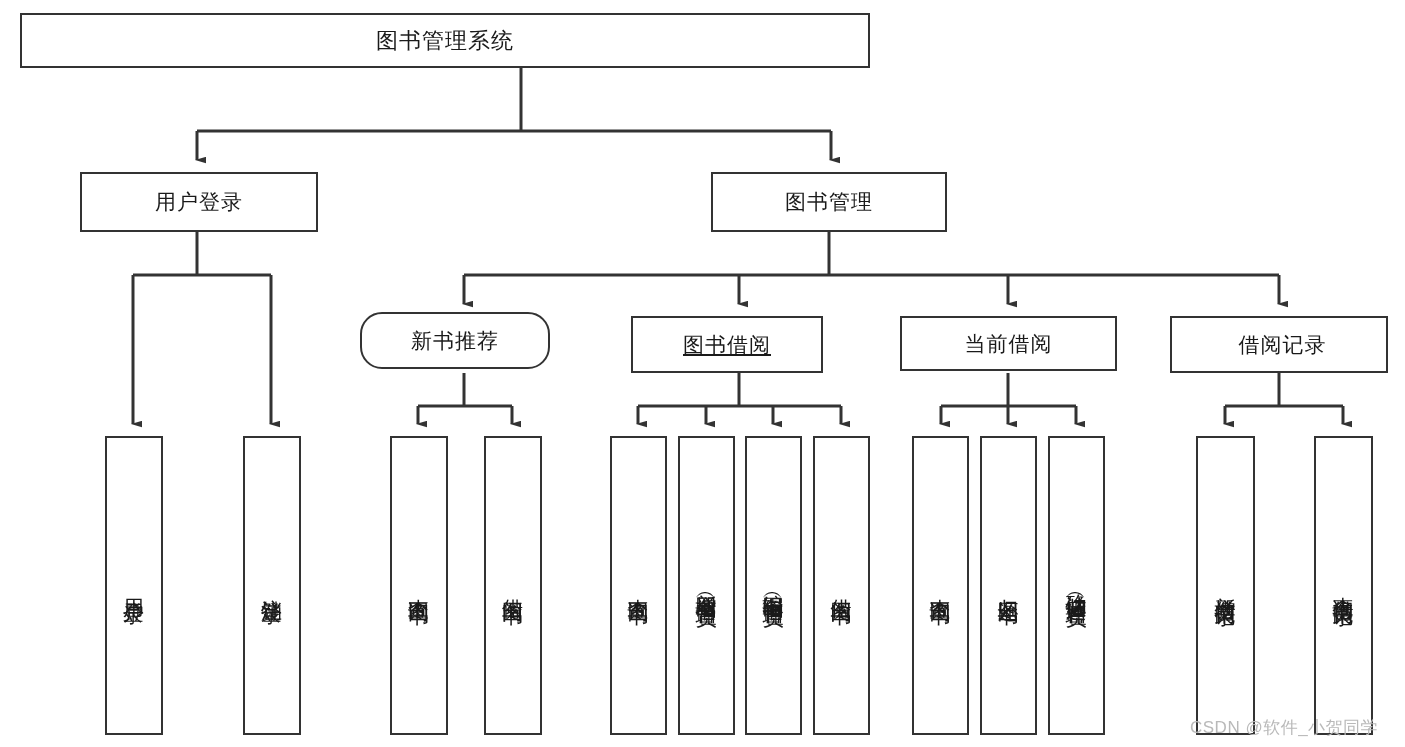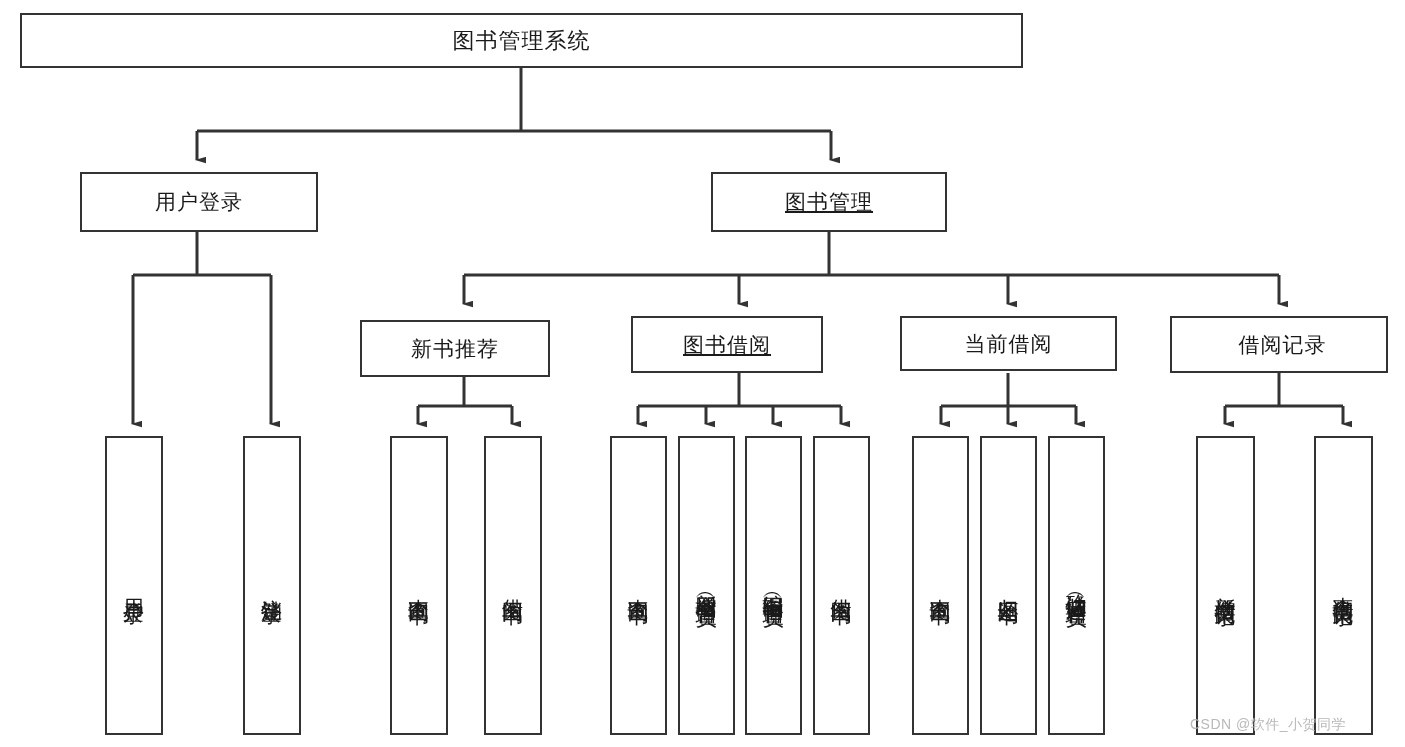--- a/index.html
+++ b/index.html
@@ -48,21 +48,21 @@
   #edges {
     position: absolute;
     left: 0;
     top: 0;
     width: 1405px;
     height: 747px;
     pointer-events: none;
   }
   .watermark {
     position: absolute;
-    font-size: 14px;
+    font-size: 17px;
     color: #b9b9b9;
     white-space: nowrap;
     letter-spacing: 0.5px;
   }
 </style>
 </head>
 <body>
 
 <div id="canvas">
 
@@ -109,33 +109,33 @@
       <path d="M1008,406 L1008,424" marker-end="url(#arrow)"></path>
       <path d="M1076,406 L1076,424" marker-end="url(#arrow)"></path>
 
       <path d="M1279,373 L1279,406"></path>
       <path d="M1225,406 L1343,406"></path>
       <path d="M1225,406 L1225,424" marker-end="url(#arrow)"></path>
       <path d="M1343,406 L1343,424" marker-end="url(#arrow)"></path>
     </g>
   </svg>
 
-  <div class="node horiz root" style="left:20px; top:13px; width:1003px; height:55px;">
+  <div class="node horiz root" style="left:20px; top:13px; width:850px; height:55px;">
     <span>图书管理系统</span>
   </div>
 
   <div class="node horiz" style="left:80px; top:172px; width:238px; height:60px;">
     <span>用户登录</span>
   </div>
 
-  <div class="node horiz" style="left:711px; top:172px; width:236px; height:60px;text-decoration:underline;">
+  <div class="node horiz" style="left:711px; top:172px; width:236px; height:60px;">
     <span>图书管理</span>
   </div>
 
-  <div class="node horiz" style="left:360px; top:320px; width:190px; height:57px;">
+  <div class="node horiz" style="left:360px; top:312px; width:190px; height:57px;border-radius:22px;">
     <span>新书推荐</span>
   </div>
 
   <div class="node horiz" style="left:631px; top:316px; width:192px; height:57px;text-decoration:underline;">
     <span>图书借阅</span>
   </div>
 
   <div class="node horiz" style="left:900px; top:316px; width:217px; height:55px;">
     <span>当前借阅</span>
   </div>

